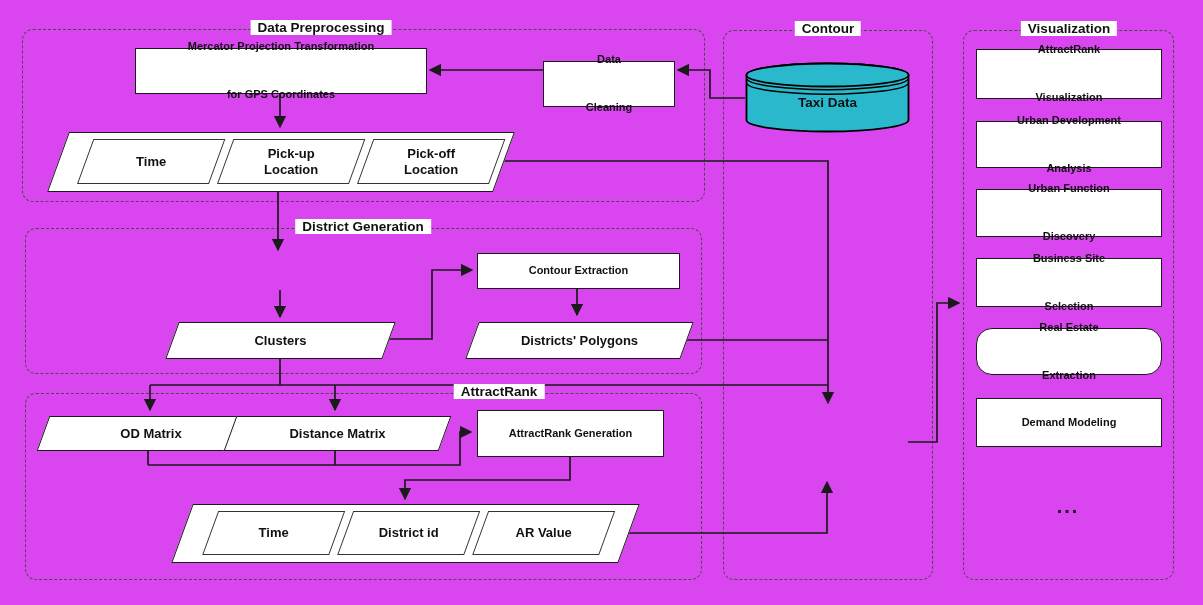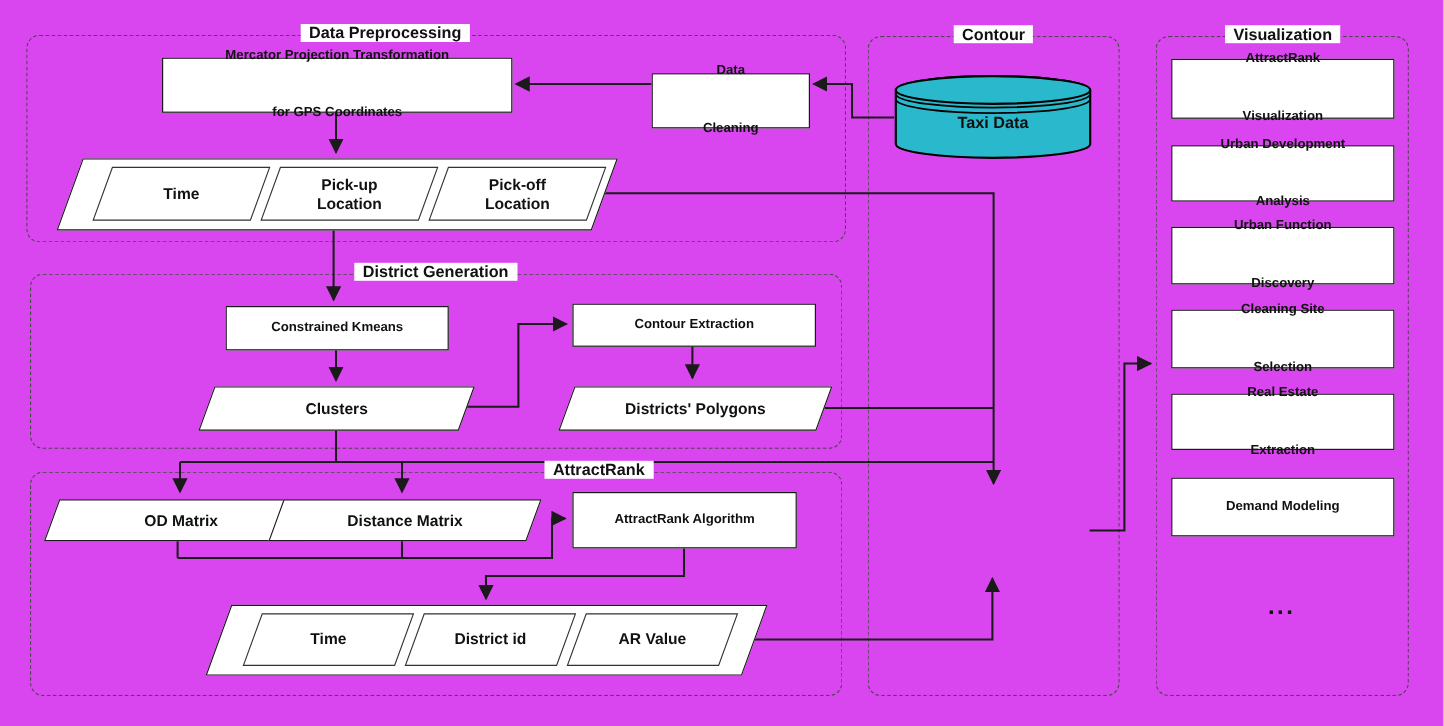--- a/index.html
+++ b/index.html
@@ -117,23 +117,20 @@
       </div>
     </div>
     <div class="slot" style="left:306px;top:6px;width:130px;height:43px;">
       <div class="pgram-label">
         <span>Pick-off</span>
         <span>Location</span>
       </div>
     </div>
   </div>
 
-  <div class="box" style="left:188px;top:255px;width:184px;height:35px;">
-    <span>Constrained Kmeans</span>
-  </div>
   <div class="box" style="left:477px;top:253px;width:201px;height:34px;">
     <span>Contour Extraction</span>
   </div>
   <div class="pgram" style="left:172px;top:322px;width:215px;height:35px;">
     <div class="pgram-label">
         <span>Clusters</span>
       </div>
   </div>
   <div class="pgram" style="left:472px;top:322px;width:213px;height:35px;">
     <div class="pgram-label">
@@ -145,21 +142,21 @@
     <div class="pgram-label">
         <span>OD Matrix</span>
       </div>
   </div>
   <div class="pgram" style="left:230px;top:416px;width:213px;height:33px;">
     <div class="pgram-label">
         <span>Distance Matrix</span>
       </div>
   </div>
   <div class="box" style="left:477px;top:410px;width:185px;height:45px;">
-    <span>AttractRank Algorithm</span>
+    <span>AttractRank Generation</span>
   </div>
 
   <div class="pgram" style="left:182px;top:504px;width:445px;height:57px;">
     <div class="slot" style="left:27px;top:6px;width:125px;height:42px;">
       <div class="pgram-label">
           <span>Time</span>
         </div>
     </div>
     <div class="slot" style="left:162px;top:6px;width:125px;height:42px;">
       <div class="pgram-label">
@@ -192,24 +189,24 @@
   </div>
   <div class="box app-box" style="top:189px;height:46px;">
     <span>Urban Function</span>
     <span>Discovery</span>
   </div>
   <div class="box app-box" style="top:121px;height:45px;">
     <span>Urban Development</span>
     <span>Analysis</span>
   </div>
   <div class="box app-box" style="top:258px;height:47px;">
-    <span>Cleaning Site</span>
+    <span>Business Site</span>
     <span>Selection</span>
   </div>
-  <div class="box app-box" style="top:328px;height:45px;">
+  <div class="box app-box" style="top:328px;height:45px;border-radius:16px;">
     <span>Real Estate</span>
     <span>Extraction</span>
   </div>
   <div class="box app-box" style="top:398px;height:47px;align-items:center;">
     <span>Demand Modeling</span>
   </div>
   <div class="ellipsis" style="left:1068px;top:495px;">...</div>
 
 </div>
 

